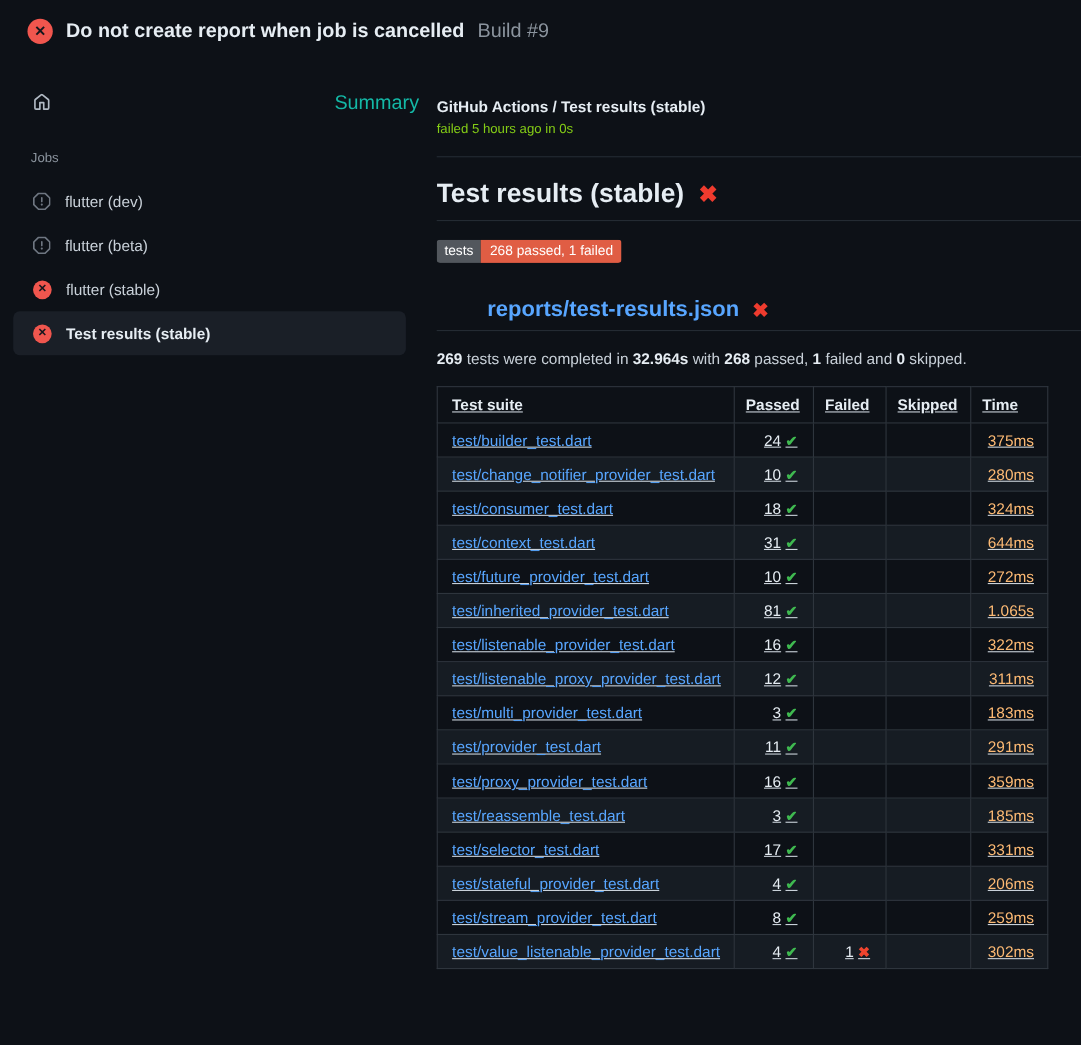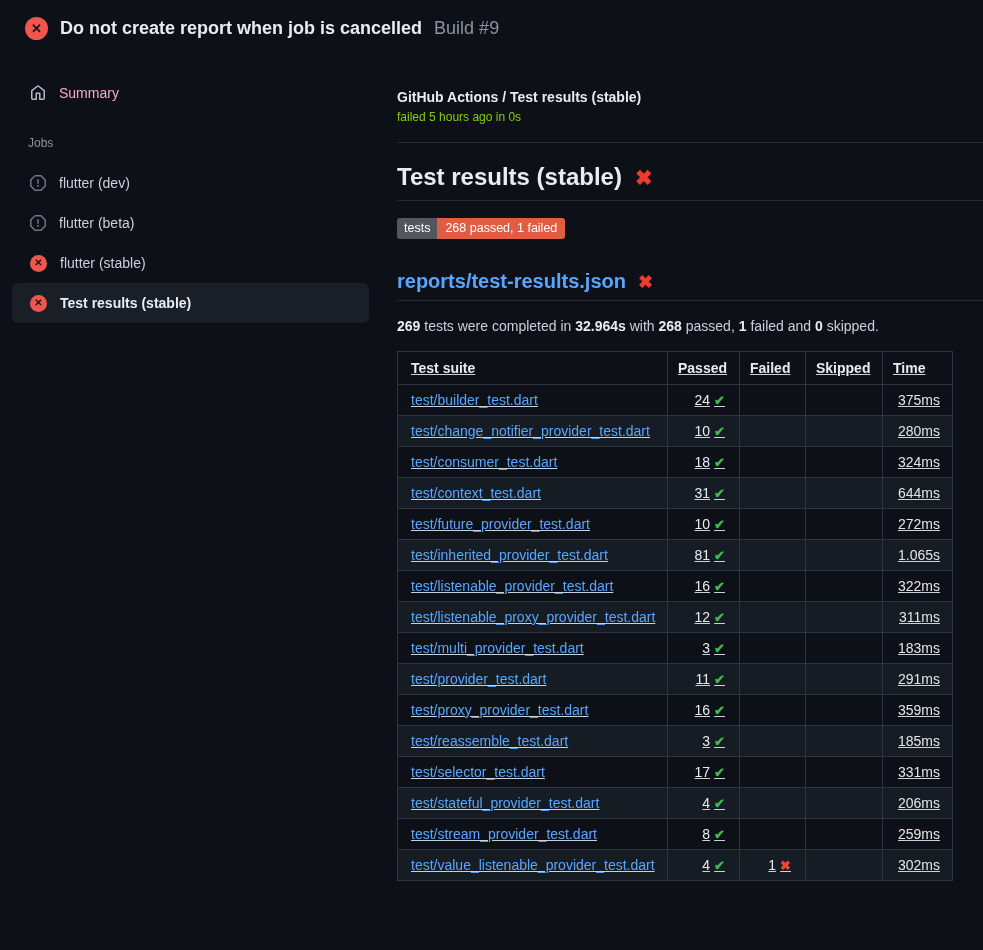--- a/index.html
+++ b/index.html
@@ -23,21 +23,21 @@
   .header-title { font-size:18px; font-weight:700; color:#e6edf3; white-space:nowrap; }
   .header-build { font-size:18px; color:#8b949e; }
 
   
   .layout { display:flex; align-items:flex-start; }
 
   
   .sidebar { width:381px; flex-shrink:0; padding-top:24px; }
   .summary-item {
     display:flex; align-items:center; gap:13px;
-    padding-left:30px; height:26px; font-size:14px; color:#f9a8d4; cursor:pointer;
+    padding-left:30px; height:26px; font-size:18px; color:#14b8a6; cursor:pointer;justify-content:space-between;
   }
   .summary-item svg { flex-shrink:0; }
   .jobs-heading { margin:30px 0 0 28px; font-size:12px; color:#8b949e; }
   .jobs-list { margin-top:13px; padding:0 12px; }
   .job-item {
     display:flex; align-items:center; gap:13px;
     height:40px; padding:0 18px; border-radius:6px;
     font-size:14px; color:#c9d1d9; cursor:pointer;
   }
   .job-item.selected { background:#1a1f27; font-weight:700; color:#e6edf3; }
@@ -67,41 +67,41 @@
     margin-top:17px; display:inline-flex; border-radius:3px; overflow:hidden;
     font-size:12.5px; color:#ffffff; cursor:default;
   }
   .badge-label { background:#52575d; padding:3px 7px 4px; }
   .badge-value { background:#e05d44; padding:3px 8px 4px; }
 
   .h2-row {
     margin-top:31px; display:flex; align-items:center; gap:12px;
     padding-bottom:7px; border-bottom:1px solid #242b33;
   }
-  .h2-link { font-size:20px; font-weight:700; color:#58a6ff; text-decoration:none; }
+  .h2-link { font-size:20px; font-weight:700; color:#58a6ff; text-decoration:none;margin-left:46px; }
 
   .summary-line { margin-top:17px; font-size:14px; color:#c9d1d9; }
   .summary-line b { color:#e6edf3; }
 
   
   table.results {
     margin-top:17px; border-collapse:collapse; table-layout:fixed; width:555px;text-decoration:underline;
   }
   .results th, .results td { border:1px solid #2e353d; }
   .results th {
     font-size:14px; font-weight:700; color:#e6edf3;
     padding:8px 10px; text-align:left;
   }
   .results th.suite { text-align:left; padding-left:13px; }
   .results td { font-size:14px; padding:7px 10px; color:#c9d1d9; }
   .results tbody tr:nth-child(even) td { background:#161c23; }
   .results td.suite { padding-left:13px; overflow:hidden; white-space:nowrap; }
   .results td.suite a { color:#58a6ff; text-decoration:none; }
   .results td.num { text-align:right; padding-right:14px; color:#e6edf3; }
-  .results td.time { text-align:right; padding-right:12px; color:#e5e5e5; }
+  .results td.time { text-align:right; padding-right:12px; color:#fdba74; }
   .check { color:#3fb950; font-weight:700; margin-left:4px; font-size:13px; }
   .crossmark { color:#f0442e; font-weight:900; margin-left:4px; font-size:13px; }
 </style>
 </head>
 <body>
 
 <div class="top-header">
   <span class="status-circle">✕</span>
   <span class="header-title">Do not create report when job is cancelled</span>
   <span class="header-build">Build #9</span>

